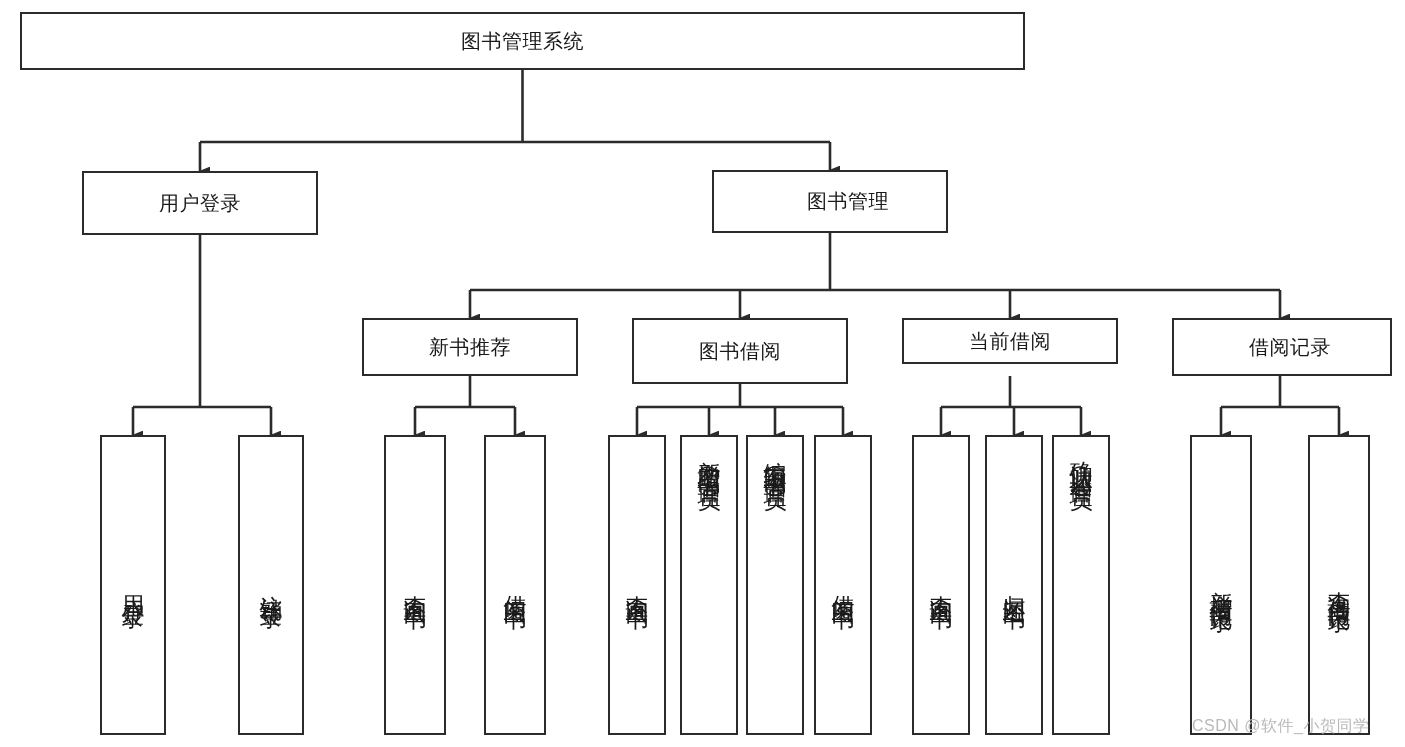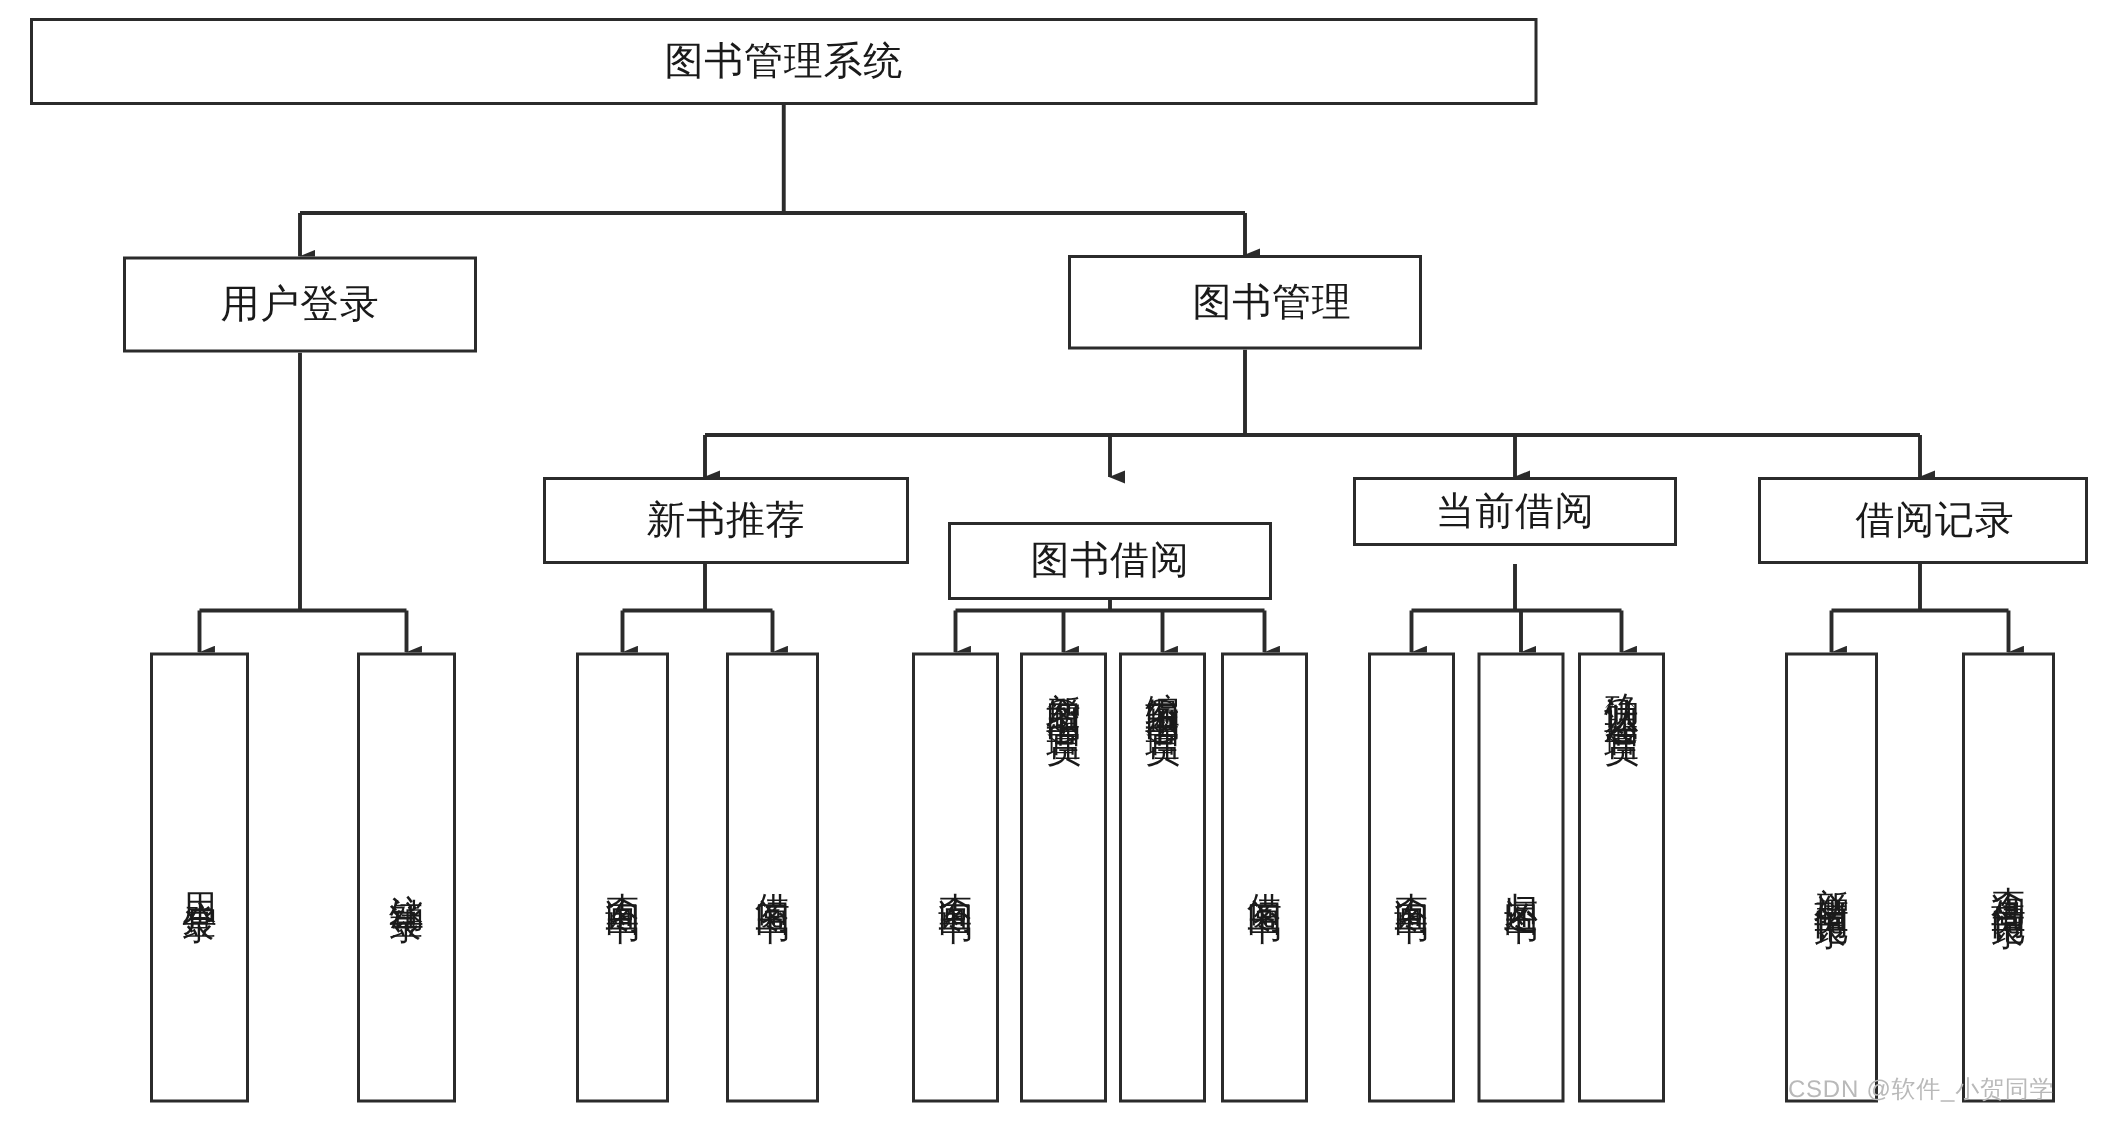--- a/index.html
+++ b/index.html
@@ -31,21 +31,21 @@
     position: absolute;
     box-sizing: border-box;
     border: 2.5px solid #2b2b2b;
     background: #ffffff;
     display: flex;
     align-items: center;
     justify-content: center;
     color: #1a1a1a;
   }
   .node .label {
-    font-size: 26px;
+    font-size: 20px;
     line-height: 1.12;
     letter-spacing: 0.5px;
     white-space: pre;
     text-align: center;
   }
   .node.vertical {
     align-items: center;
     justify-content: center;
     padding: 6px 0;
   }
@@ -120,24 +120,24 @@
   <div id="node-layer">
       <div class="node" style="left: 20px; top: 12px; width: 1005px; height: 58px;">
         <span class="label">图书管理系统</span>
       </div>
       <div class="node" style="left: 82px; top: 171px; width: 236px; height: 64px;">
         <span class="label">用户登录</span>
       </div>
       <div class="node" style="left: 712px; top: 170px; width: 236px; height: 63px; padding-left: 36px;">
         <span class="label">图书管理</span>
       </div>
-      <div class="node" style="left: 362px; top: 318px; width: 244px; height: 58px;">
+      <div class="node" style="left: 362px; top: 318px; width: 216px; height: 58px;">
         <span class="label">新书推荐</span>
       </div>
-      <div class="node" style="left: 632px; top: 318px; width: 216px; height: 52px; margin-top: 30px;">
+      <div class="node" style="left: 632px; top: 318px; width: 216px; height: 66px;">
         <span class="label">图书借阅</span>
       </div>
       <div class="node" style="left: 902px; top: 318px; width: 216px; height: 46px;">
         <span class="label">当前借阅</span>
       </div>
       <div class="node" style="left: 1172px; top: 318px; width: 220px; height: 58px; padding-left: 16px;">
         <span class="label">借阅记录</span>
       </div>
       <div class="node vertical" style="left: 100px; top: 435px; width: 66px; height: 300px;">
         <span class="label">用户登录</span>

